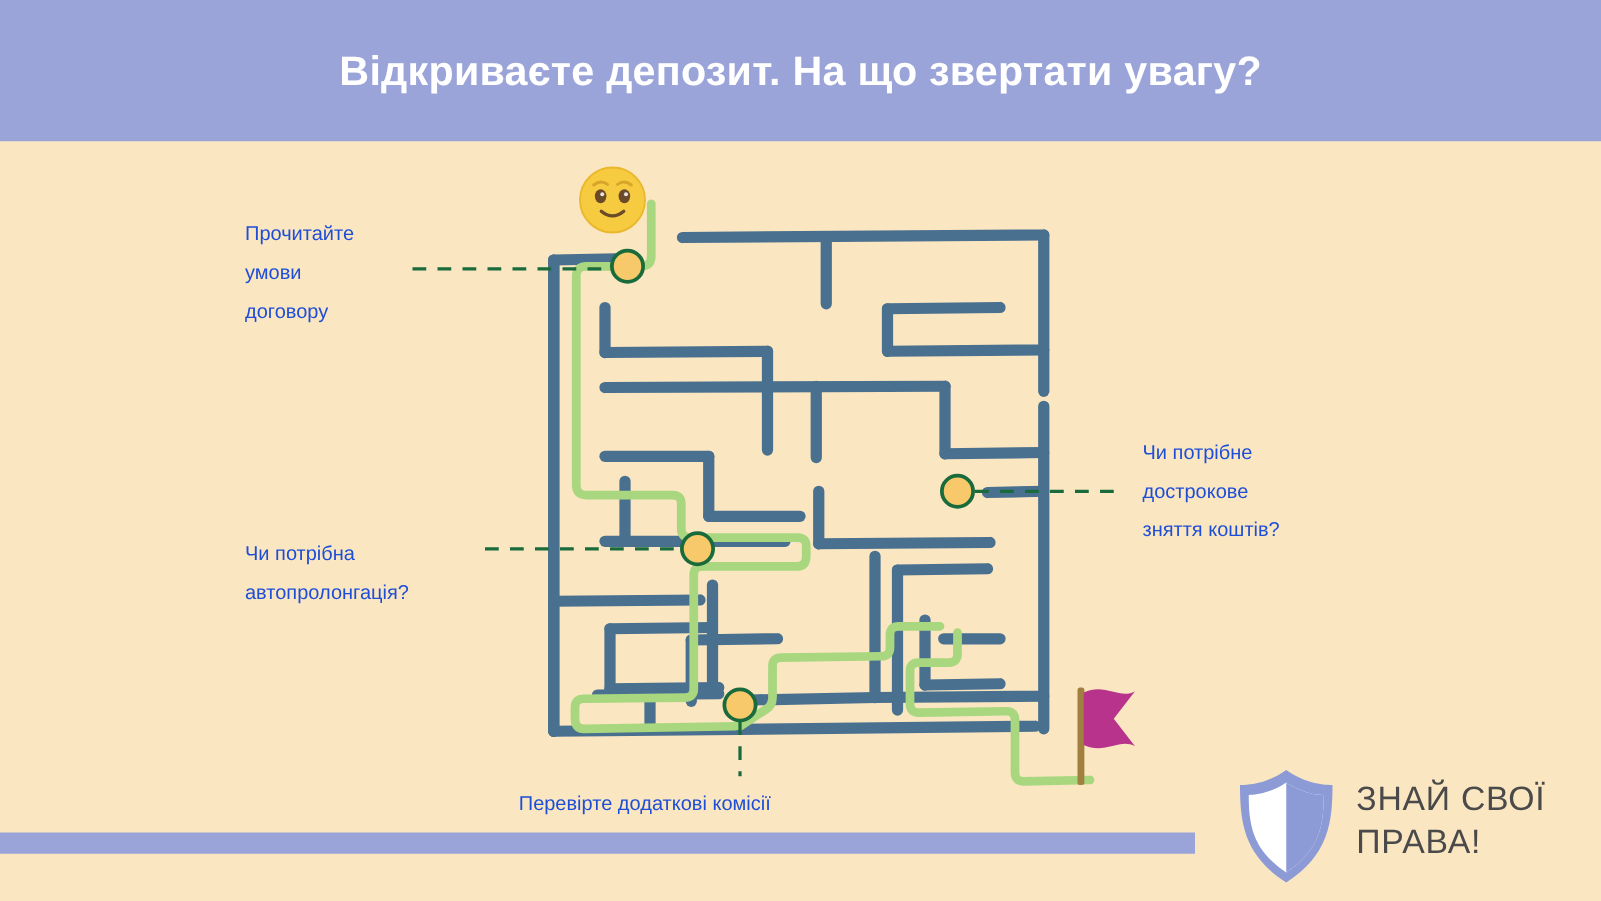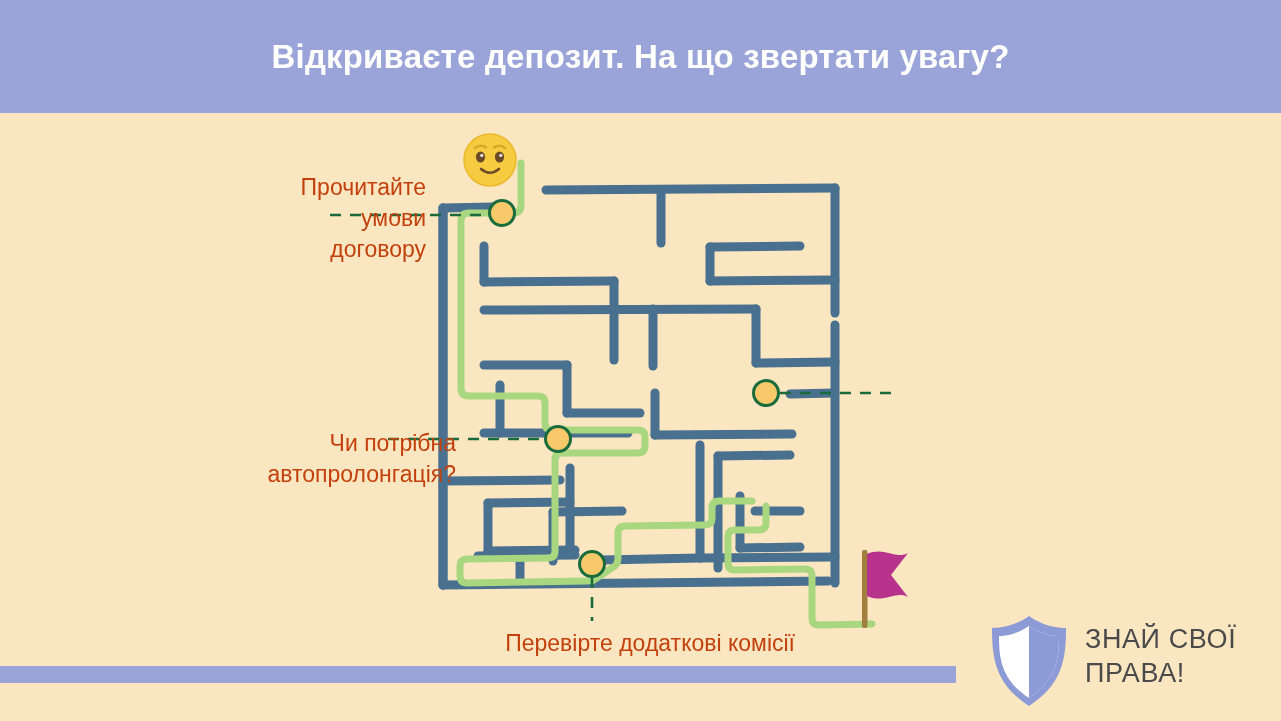--- a/index.html
+++ b/index.html
@@ -54,25 +54,24 @@
   #maze-svg {
     position: absolute;
     left: 0;
     top: 113px;
     width: 1281px;
     height: 608px;
   }
   
   .callout {
     position: absolute;
-    color: #c2410c;
-    font-size: 23px;
+    color: #1d4ed8;
+    font-size: 16px;
     line-height: 31px;
     white-space: pre-line;
-    text-align: right;
   }
   #label-terms      { left: 196px; top: 172px; width: 230px; }
   #label-early      { left: 914px; top: 347px; width: 260px; }
   #label-autoprol   { left: 196px; top: 428px; width: 260px; }
   #label-fees       { left: 415px; top: 628px; width: 380px; }
   
   #logo {
     position: absolute;
     left: 985px;
     top: 608px;
@@ -245,20 +244,23 @@
                L 891,462
                L 908,484
                C 896,477 884,491 867,483 Z" fill="#b8338c"></path>
     </g>
   </svg>
 
   <div class="callout" id="label-terms">Прочитайте
 умови
 договору</div>
 
+  <div class="callout" id="label-early">Чи потрібне
+дострокове
+зняття коштів?</div>
 
   <div class="callout" id="label-fees">Перевірте додаткові комісії</div>
 
   <div class="callout" id="label-autoprol">Чи потрібна
 автопролонгація?</div>
 
   <div id="footer-bar"></div>
 
   <div id="logo">
     <svg id="logo-shield" viewBox="0 0 88 98">

